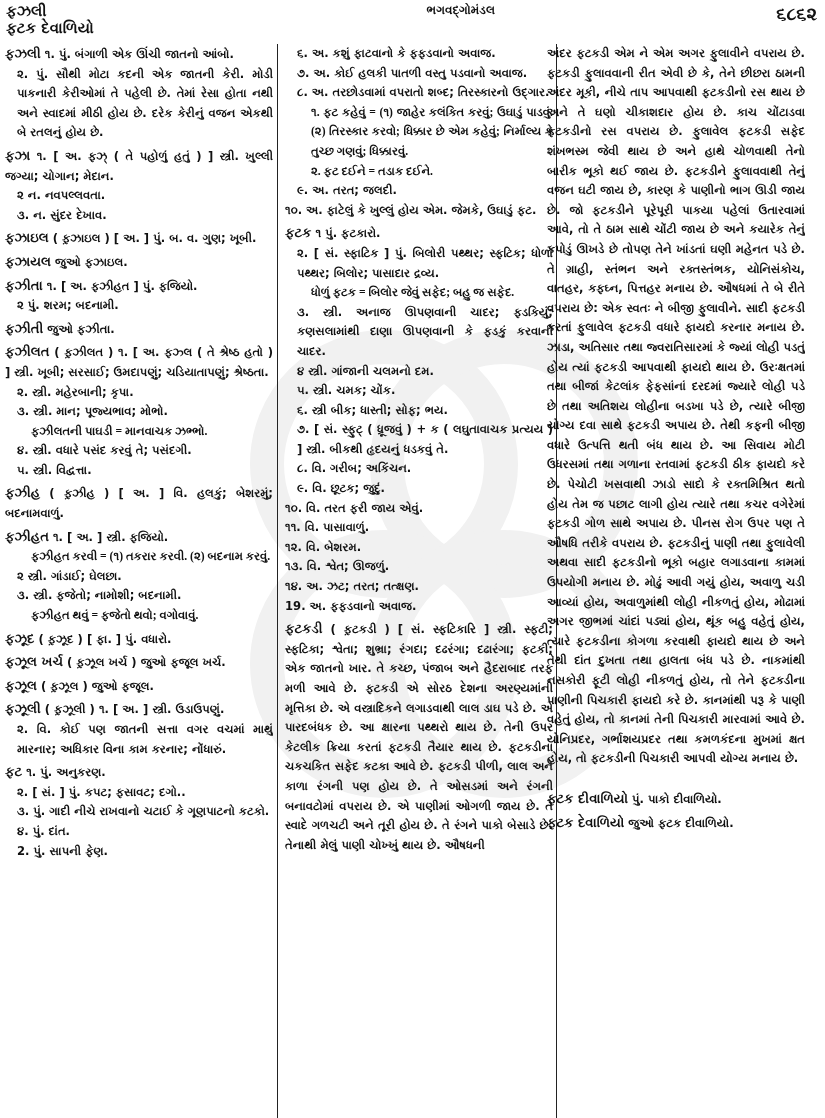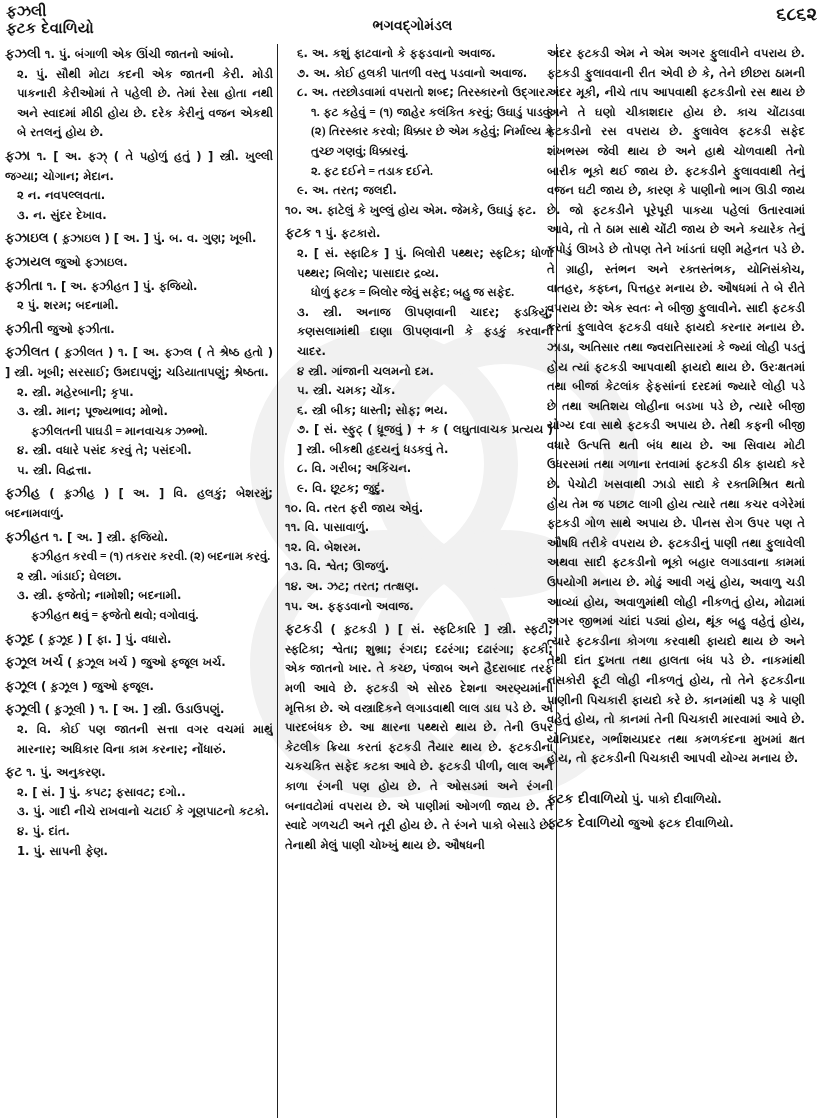--- a/index.html
+++ b/index.html
@@ -13,21 +13,21 @@
     pointer-events: none; z-index: 0;
   }
   .watermark .ring {
     position: absolute; border: 34px solid #f1f1f1; border-radius: 50%;
   }
   .header {
     position: absolute; left: 0; top: 0; width: 825px; height: 38px; z-index: 1;
   }
   .hdr-left { position: absolute; left: 6px; top: 3px; font-size: 15px; font-weight: bold; line-height: 17px; }
   .hdr-left div { white-space: nowrap; }
-  .hdr-center { position: absolute; left: 330px; width: 165px; top: 17px; text-align: center; font-size: 14px; font-weight: bold; }
+  .hdr-center { position: absolute; left: 330px; width: 165px; top: 3px; text-align: right; font-size: 12px; font-weight: bold; }
   .hdr-right { position: absolute; right: 8px; top: 3px; font-size: 18px; font-weight: bold; }
   .columns {
     position: absolute; left: 0; top: 44px; width: 683px; height: 1074px; z-index: 1;
   }
   .col {
     position: absolute; top: 0; height: 1074px; overflow: hidden;
     font-size: 11.6px; line-height: 19.6px; font-weight: bold;
   }
   .col1 { left: 5px; width: 268px; }
   .col2 { left: 285px; width: 268px; }
@@ -117,21 +117,21 @@
       </div>
       <div class="entry">
         <span class="line "><span class="hw">ફઝૂલી</span><span> ( ફ઼ઝૂલી ) ૧. [ અ. ] સ્ત્રી. ઉડાઉપણું.</span></span>
         <span class="line indent1"><span>૨. વિ. કોઈ પણ જાતની સત્તા વગર વચમાં માથું મારનાર; અધિકાર વિના કામ કરનાર; નોંધારું.</span></span>
       </div>
       <div class="entry">
         <span class="line "><span class="hw">ફટ</span><span> ૧. પું. અનુકરણ.</span></span>
         <span class="line indent1"><span>૨. [ સં. ] પું. કપટ; ફસાવટ; દગો..</span></span>
         <span class="line indent1"><span>૩. પું. ગાદી નીચે રાખવાનો ચટાઈ કે ગૂણપાટનો કટકો.</span></span>
         <span class="line indent1"><span>૪. પું. દાંત.</span></span>
-        <span class="line indent1"><span>1. પું. સાપની ફેણ.</span></span>
+        <span class="line indent1"><span>2. પું. સાપની ફેણ.</span></span>
       </div>
     </div>
   <div class="col col2">
       <div class="entry">
         <span class="line indent1"><span>૬. અ. કશું ફાટવાનો કે ફફડવાનો અવાજ.</span></span>
         <span class="line indent1"><span>૭. અ. કોઈ હલકી પાતળી વસ્તુ પડવાનો અવાજ.</span></span>
         <span class="line indent1"><span>૮. અ. તરછોડવામાં વપરાતો શબ્દ; તિરસ્કારનો ઉદ્ગાર.</span></span>
         <span class="line indent2"><span>૧. ફટ કહેવું = (૧) જાહેર કલંકિત કરવું; ઉઘાડું પાડવું. (૨) તિરસ્કાર કરવો; ધિક્કાર છે એમ કહેવું; નિર્માલ્ય કે તુચ્છ ગણવું; ધિક્કારવું.</span></span>
         <span class="line indent2"><span>૨. ફટ દઈને = તડાક દઈને.</span></span>
         <span class="line indent1"><span>૯. અ. તરત; જલદી.</span></span>
@@ -146,21 +146,21 @@
         <span class="line indent1"><span>૫. સ્ત્રી. ચમક; ચોંક.</span></span>
         <span class="line indent1"><span>૬. સ્ત્રી બીક; ધાસ્તી; સોફ; ભય.</span></span>
         <span class="line indent1"><span>૭. [ સં. સ્ફુટ્ ( ધ્રૂજવું ) + ક ( લઘુતાવાચક પ્રત્યય ) ] સ્ત્રી. બીકથી હૃદયનું ધડકવું તે.</span></span>
         <span class="line indent1"><span>૮. વિ. ગરીબ; અકિંચન.</span></span>
         <span class="line indent1"><span>૯. વિ. છૂટક; જુદું.</span></span>
         <span class="line "><span>૧૦. વિ. તરત ફરી જાય એવું.</span></span>
         <span class="line "><span>૧૧. વિ. પાસાવાળું.</span></span>
         <span class="line "><span>૧૨. વિ. બેશરમ.</span></span>
         <span class="line "><span>૧૩. વિ. શ્વેત; ઊજળું.</span></span>
         <span class="line "><span>૧૪. અ. ઝટ; તરત; તત્ક્ષણ.</span></span>
-        <span class="line "><span>૧૫. અ. ફફડવાનો અવાજ.</span></span>
+        <span class="line "><span>19. અ. ફફડવાનો અવાજ.</span></span>
       </div>
       <div class="entry">
         <span class="line "><span class="hw">ફટકડી</span><span> ( ફ઼ટકડી ) [ સં. સ્ફટિકારિ ] સ્ત્રી. સ્ફટી; સ્ફટિકા; શ્વેતા; શુભ્રા; રંગદા; દઢરંગા; દઢારંગા; ફટકી; એક જાતનો ખાર. તે કચ્છ, પંજાબ અને હૈદરાબાદ તરફ મળી આવે છે. ફટકડી એ સોરઠ દેશના અરણ્યમાંની મૃત્તિકા છે. એ વસ્ત્રાદિકને લગાડવાથી લાલ ડાઘ પડે છે. એ પારદબંધક છે. આ ક્ષારના પથ્થરો થાય છે. તેની ઉપર કેટલીક ક્રિયા કરતાં ફટકડી તૈયાર થાય છે. ફટકડીના ચકચકિત સફેદ કટકા આવે છે. ફટકડી પીળી, લાલ અને કાળા રંગની પણ હોય છે. તે ઓસડમાં અને રંગની બનાવટોમાં વપરાય છે. એ પાણીમાં ઓગળી જાય છે. તે સ્વાદે ગળચટી અને તૂરી હોય છે. તે રંગને પાકો બેસાડે છે. તેનાથી મેલું પાણી ચોખ્ખું થાય છે. ઔષધની</span></span>
       </div>
     </div>
   <div class="col col3">
     <p class="para">અંદર ફટકડી એમ ને એમ અગર ફુલાવીને વપરાય છે. ફટકડી ફુલાવવાની રીત એવી છે કે, તેને છીછરા ઠામની અંદર મૂકી, નીચે તાપ આપવાથી ફટકડીનો રસ થાય છે અને તે ઘણો ચીકાશદાર હોય છે. કાચ ચોંટાડવા ફટકડીનો રસ વપરાય છે. ફુલાવેલ ફટકડી સફેદ શંખભસ્મ જેવી થાય છે અને હાથે ચોળવાથી તેનો બારીક ભૂકો થઈ જાય છે. ફટકડીને ફુલાવવાથી તેનું વજન ઘટી જાય છે, કારણ કે પાણીનો ભાગ ઊડી જાય છે. જો ફટકડીને પૂરેપૂરી પાકયા પહેલાં ઉતારવામાં આવે, તો તે ઠામ સાથે ચોંટી જાય છે અને કયારેક તેનું કપોડું ઊખડે છે તોપણ તેને ખાંડતાં ઘણી મહેનત પડે છે. તે ગ્રાહી, સ્તંભન અને રક્તસ્તંભક, યોનિસંકોચ, વાતહર, કફઘ્ન, પિત્તહર મનાય છે. ઔષધમાં તે બે રીતે વપરાય છે: એક સ્વતઃ ને બીજી ફુલાવીને. સાદી ફટકડી કરતાં ફુલાવેલ ફટકડી વધારે ફાયદો કરનાર મનાય છે. ઝાડા, અતિસાર તથા જ્વરાતિસારમાં કે જ્યાં લોહી પડતું હોય ત્યાં ફટકડી આપવાથી ફાયદો થાય છે. ઉરઃક્ષતમાં તથા બીજાં કેટલાંક ફેફસાંનાં દરદમાં જ્યારે લોહી પડે છે તથા અતિશય લોહીના બડખા પડે છે, ત્યારે બીજી યોગ્ય દવા સાથે ફટકડી અપાય છે. તેથી કફની બીજી વધારે ઉત્પત્તિ થતી બંધ થાય છે. આ સિવાય મોટી ઉધરસમાં તથા ગળાના રતવામાં ફટકડી ઠીક ફાયદો કરે છે. પેચોટી ખસવાથી ઝાડો સાદો કે રક્તમિશ્રિત થતો હોય તેમ જ પછાટ લાગી હોય ત્યારે તથા કચર વગેરેમાં ફટકડી ગોળ સાથે અપાય છે. પીનસ રોગ ઉપર પણ તે ઔષધિ તરીકે વપરાય છે. ફટકડીનું પાણી તથા ફુલાવેલી અથવા સાદી ફટકડીનો ભૂકો બહાર લગાડવાના કામમાં ઉપયોગી મનાય છે. મોઢું આવી ગયું હોય, અવાળુ ચડી આવ્યાં હોય, અવાળુમાંથી લોહી નીકળતું હોય, મોઢામાં અગર જીભમાં ચાંદાં પડ્યાં હોય, થૂંક બહુ વહેતું હોય, ત્યારે ફટકડીના કોગળા કરવાથી ફાયદો થાય છે અને તેથી દાંત દુખતા તથા હાલતા બંધ પડે છે. નાકમાંથી નસકોરી ફૂટી લોહી નીકળતું હોય, તો તેને ફટકડીના પાણીની પિચકારી ફાયદો કરે છે. કાનમાંથી પરૂ કે પાણી વહેતું હોય, તો કાનમાં તેની પિચકારી મારવામાં આવે છે. યોનિપ્રદર, ગર્ભાશયપ્રદર તથા કમળકંદના મુખમાં ક્ષત હોય, તો ફટકડીની પિચકારી આપવી યોગ્ય મનાય છે.</p>
   <div class="entry" style="margin-top: 20px;">
         <span class="line "><span class="hw">ફટક દીવાળિયો</span><span> પું. પાકો દીવાળિયો.</span></span>
       </div>

